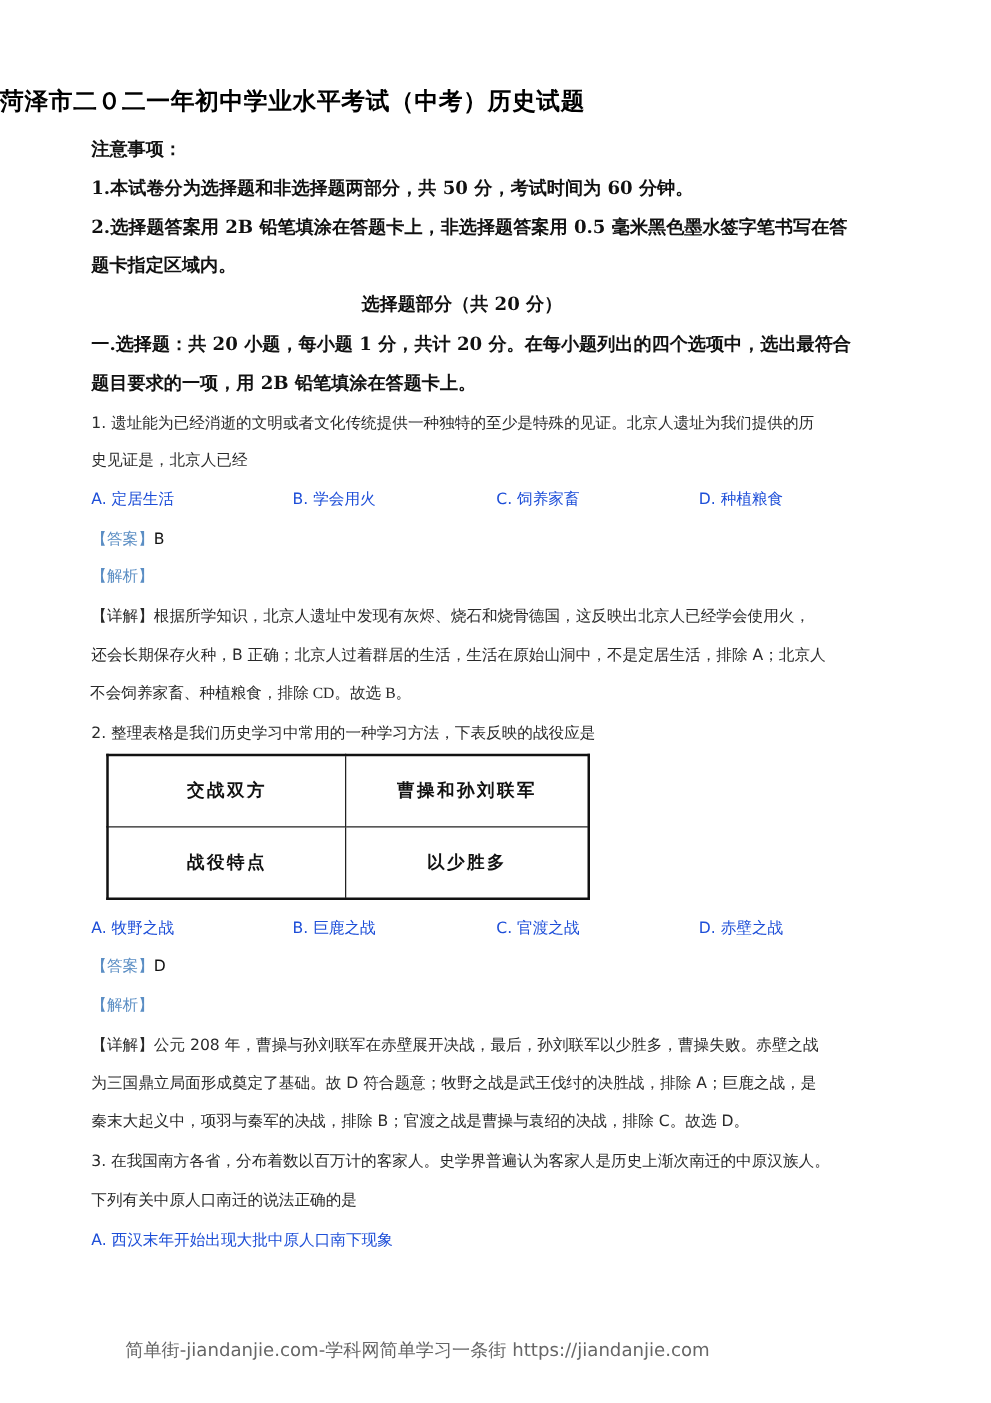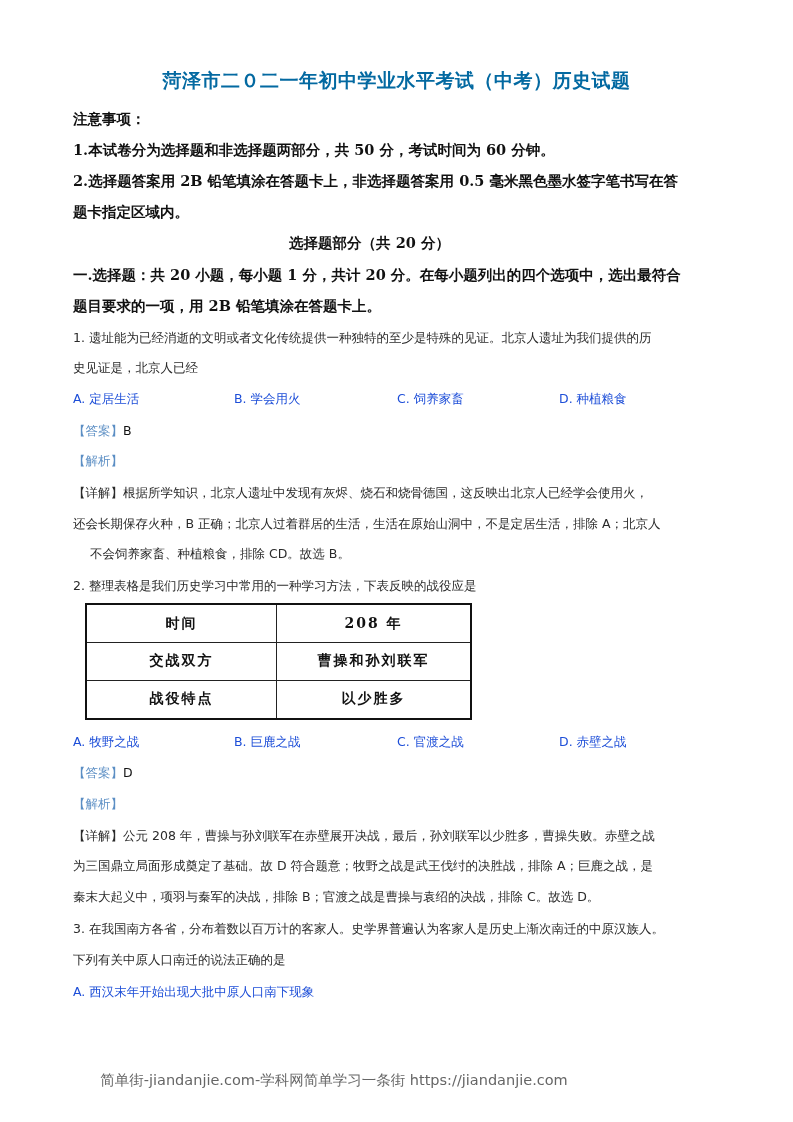--- a/index.html
+++ b/index.html
@@ -1,20 +1,20 @@
 <!DOCTYPE html>
 <html><head>
 <meta charset="utf-8">
 <style>
   html, body { margin: 0; padding: 0; background: #ffffff; }
   body { width: 793px; height: 1122px; position: relative; overflow: hidden;
          font-family: "DejaVu Sans", "Liberation Sans", sans-serif; color: #1a1a1a; }
   .abs { position: absolute; white-space: nowrap; }
-  .title { left: 0; width: 793px; top: 68px; text-align: center; font-family: "DejaVu Serif", "Liberation Serif", serif;
-           font-weight: bold; font-size: 19px; letter-spacing: 0.5px; color: #0369a1; }
+  .title { left: 0; width: 793px; top: 68px; font-family: "DejaVu Serif", "Liberation Serif", serif;
+           font-weight: bold; font-size: 19px; letter-spacing: 0.5px; color: #000000; }
   .bold { font-family: "DejaVu Serif", "Liberation Serif", serif; font-weight: bold; font-size: 14.5px; color: #111; }
   .center-head { left: 0; width: 739px; text-align: center; }
   .body { font-size: 12.5px; color: #2a2a2a; }
   .opt { font-size: 12.5px; color: #1d4ed8; }
   .blue { color: #5b8ec4; }
   .ans-letter { color: #111; }
   table.battle { position: absolute; left: 85px; top: 603px; width: 387px; height: 117px;
                  border-collapse: collapse; border: 2px solid #111; font-family: "DejaVu Serif", "Liberation Serif", serif;
                  font-weight: bold; font-size: 14px; color: #111; }
   table.battle td { border: 1.5px solid #222; text-align: center; padding: 0; height: 28px; letter-spacing: 2px; }
@@ -45,32 +45,28 @@
     <div class="abs opt" style="left:397px; top:391px;">C.  饲养家畜</div>
     <div class="abs opt" style="left:559px; top:391px;">D.  种植粮食</div>
     <div class="abs body" style="left:73px; top:423px;">
       <span class="blue">【答案】</span><span class="ans-letter">B</span>
     </div>
     <div class="abs body blue" style="left:73px; top:453px;">【解析】</div>
     <div class="abs body" style="left:73px; top:485px;">
       <span>【详解】</span><span>根据所学知识，北京人遗址中发现有灰烬、烧石和烧骨德国，这反映出北京人已经学会使用火，</span>
     </div>
     <div class="abs body" style="left:73px; top:516px;">还会长期保存火种，B 正确；北京人过着群居的生活，生活在原始山洞中，不是定居生活，排除 A；北京人</div>
-    <div class="abs body" style="left:90px; top:546px;">不会饲养家畜、种植粮食，排除 CD。故选 B。</div>
+    <div class="abs body" style="left:72px; top:546px;font-family:Liberation Serif, serif;">不会饲养家畜、种植粮食，排除 CD。故选 B。</div>
   </div>
 
   <div>
     <div class="abs body" style="left:73px; top:578px;">2. 整理表格是我们历史学习中常用的一种学习方法，下表反映的战役应是</div>
 
     <table class="battle">
       <tbody>
-          <tr>
-        <td class="c1">时间</td>
-        <td>208 年</td>
-      </tr>
       <tr>
         <td class="c1">交战双方</td>
         <td>曹操和孙刘联军</td>
       </tr>
       <tr>
         <td class="c1">战役特点</td>
         <td>以少胜多</td>
       </tr>
     </tbody>
       </table>

